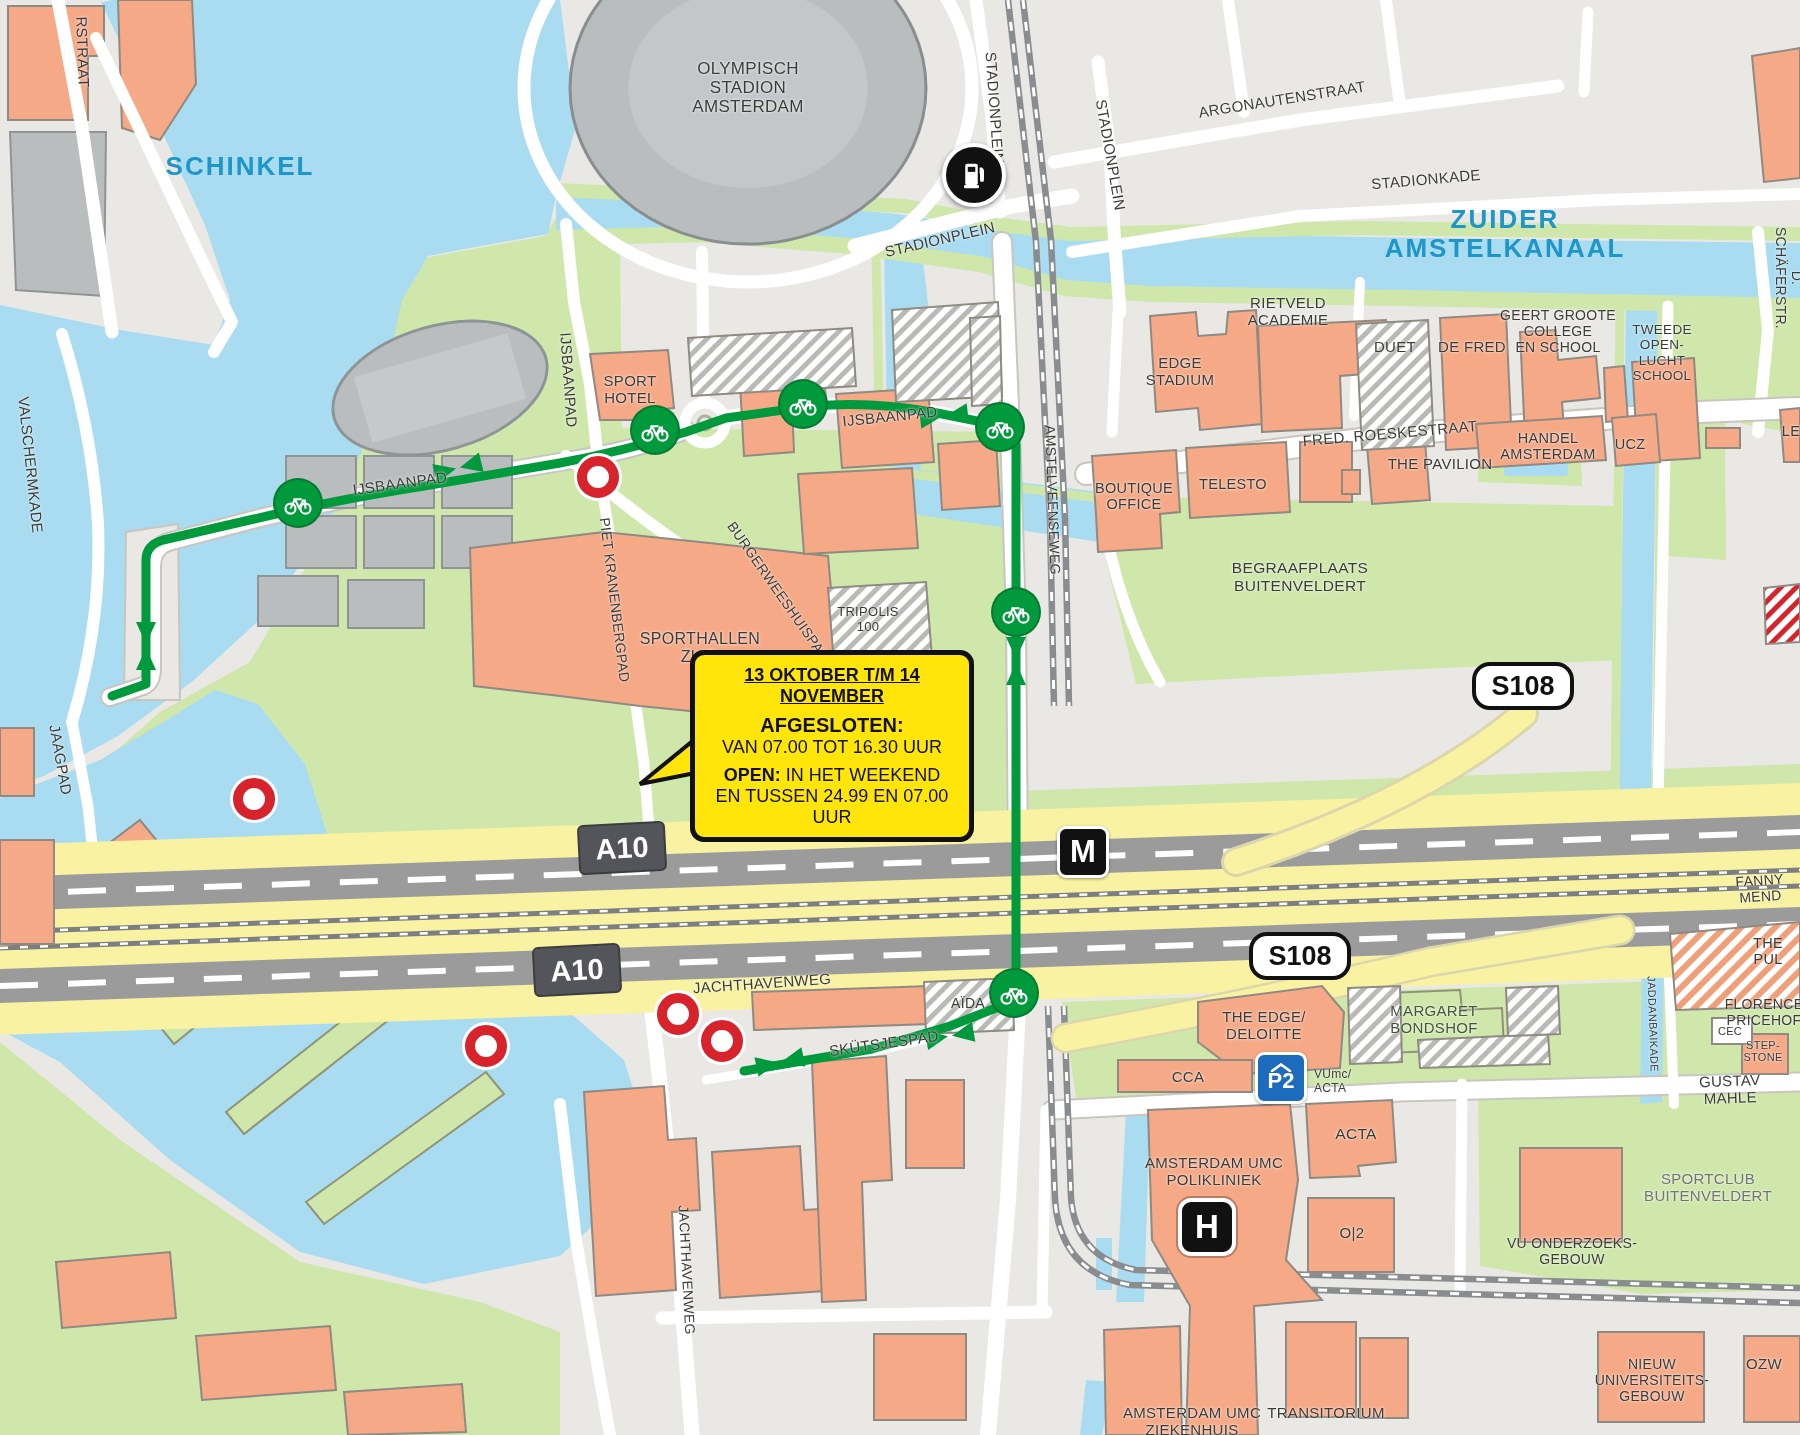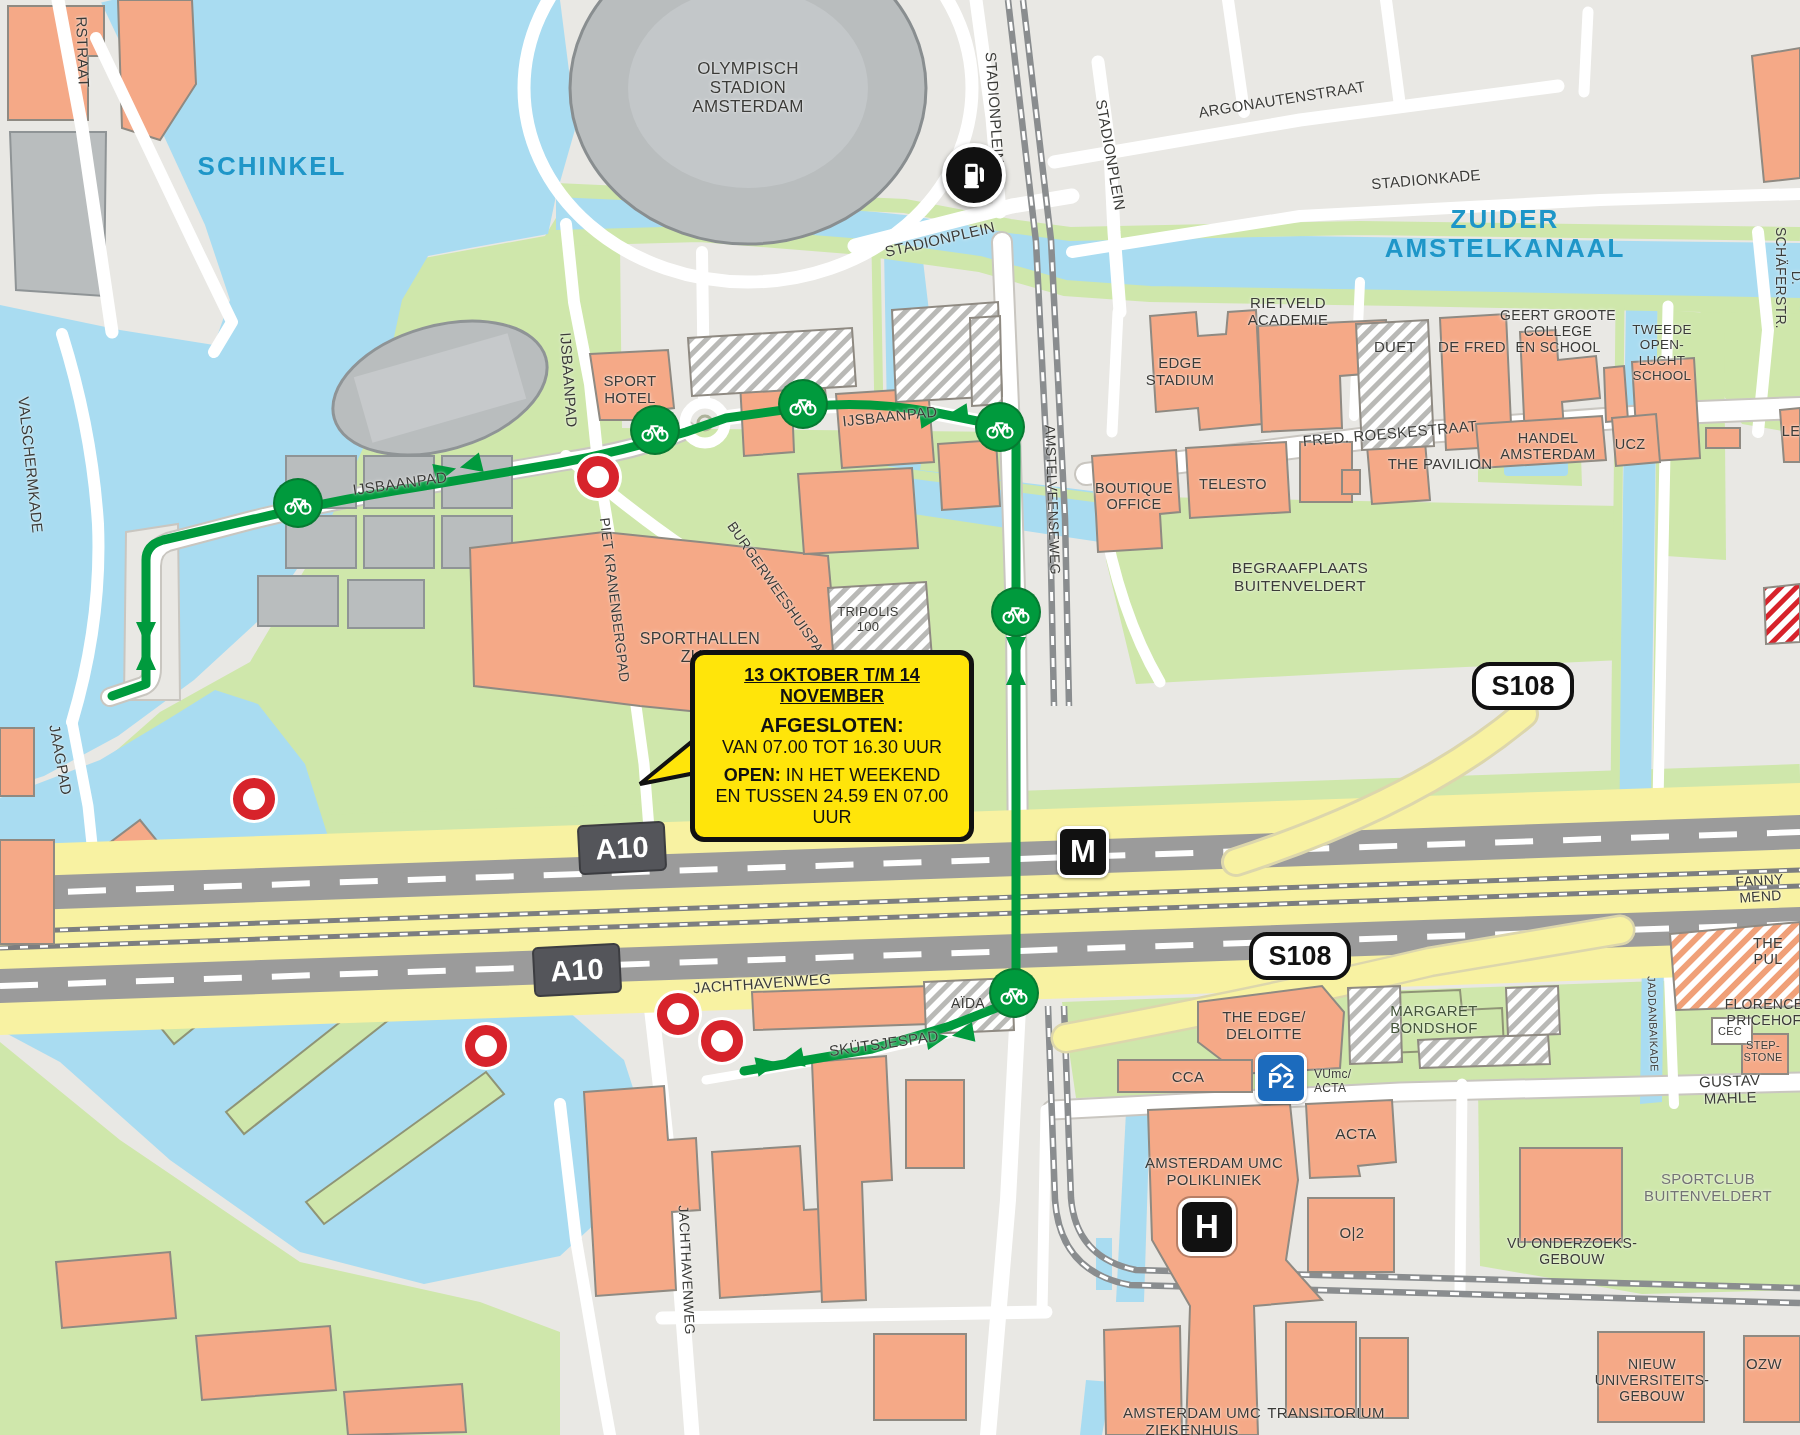--- a/index.html
+++ b/index.html
@@ -281,21 +281,21 @@
   <g class="bowtie" transform="translate(950,1036) rotate(-10)">
         <path d="M-24,-10 L-2,0 L-24,10 Z M24,-10 L2,0 L24,10 Z"></path>
       </g>
   <g class="bowtie" transform="translate(780,1062) rotate(-12)">
         <path d="M-24,-10 L-2,0 L-24,10 Z M24,-10 L2,0 L24,10 Z"></path>
       </g>
 
   <path d="M700,735 L700,772 L640,784 Z" fill="var(--callout_bg)" stroke="#111" stroke-width="4"></path>
 </svg>
 
-<div class="lbl area" style="left:240px;top:167px;margin-left:32px;">SCHINKEL</div>
+<div class="lbl area" style="left:240px;top:167px;">SCHINKEL</div>
 <div class="lbl area" style="left:1505px;top:234px;">ZUIDER AMSTELKANAAL</div>
 
 <div class="lbl" style="left:82px;top:52px;--r:88deg;">RSTRAAT</div>
 <div class="lbl" style="left:30px;top:465px;--r:84deg;">VALSCHERMKADE</div>
 <div class="lbl" style="left:60px;top:760px;--r:80deg;">JAAGPAD</div>
 <div class="lbl" style="left:400px;top:484px;--r:-8deg;">IJSBAANPAD</div>
 <div class="lbl" style="left:890px;top:417px;--r:-6deg;">IJSBAANPAD</div>
 <div class="lbl" style="left:568px;top:380px;--r:86deg;">IJSBAANPAD</div>
 <div class="lbl" style="left:994px;top:108px;--r:86deg;">STADIONPLEIN</div>
 <div class="lbl" style="left:1110px;top:155px;--r:80deg;">STADIONPLEIN</div>
@@ -459,16 +459,16 @@
 <div class="closure" style="left:254px;top:799px;"></div>
 <div class="closure" style="left:486px;top:1046px;"></div>
 <div class="closure" style="left:678px;top:1014px;"></div>
 <div class="closure" style="left:722px;top:1041px;"></div>
 
 <div class="callout">
   <div class="c1">13 OKTOBER T/M 14 NOVEMBER</div>
   <div class="c2">AFGESLOTEN:</div>
   <div class="c3">VAN 07.00 TOT 16.30 UUR</div>
   <div class="c4"><b>OPEN:</b> <span>IN HET WEEKEND</span></div>
-  <div class="c3">EN TUSSEN 24.59 EN 07.00 UUR</div>
+  <div class="c3">EN TUSSEN 24.99 EN 07.00 UUR</div>
 </div>
 
 </div>
 
 </body></html>

